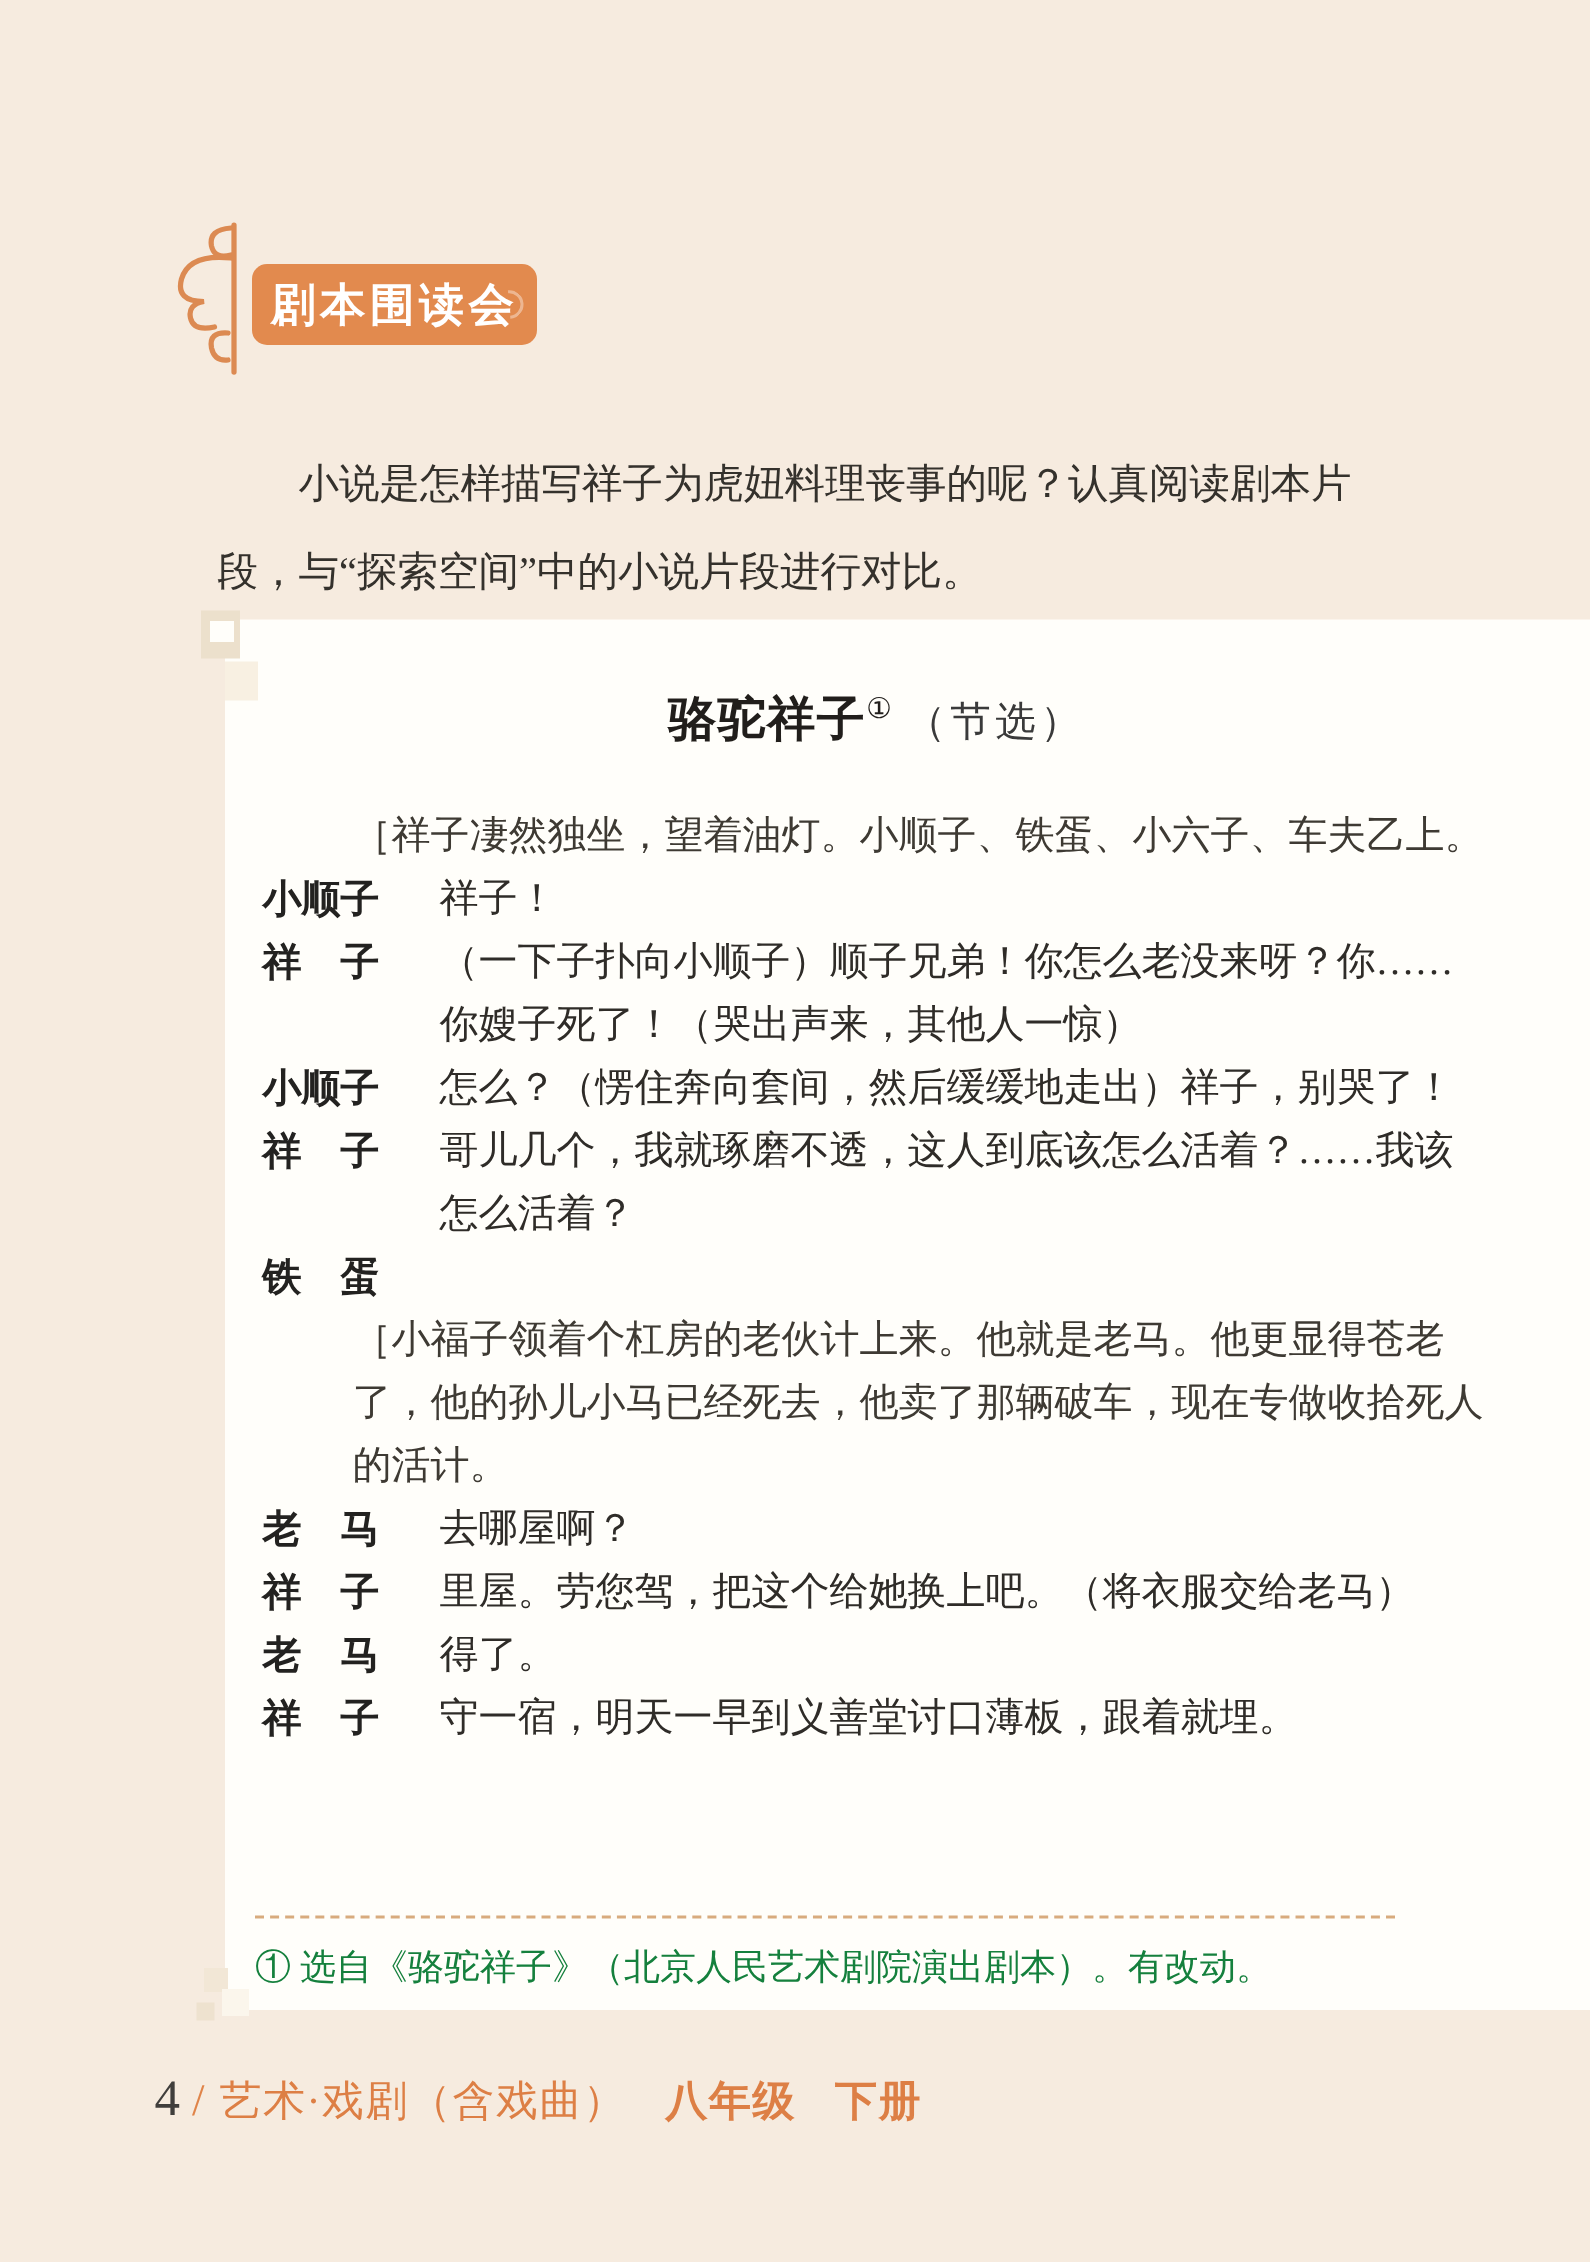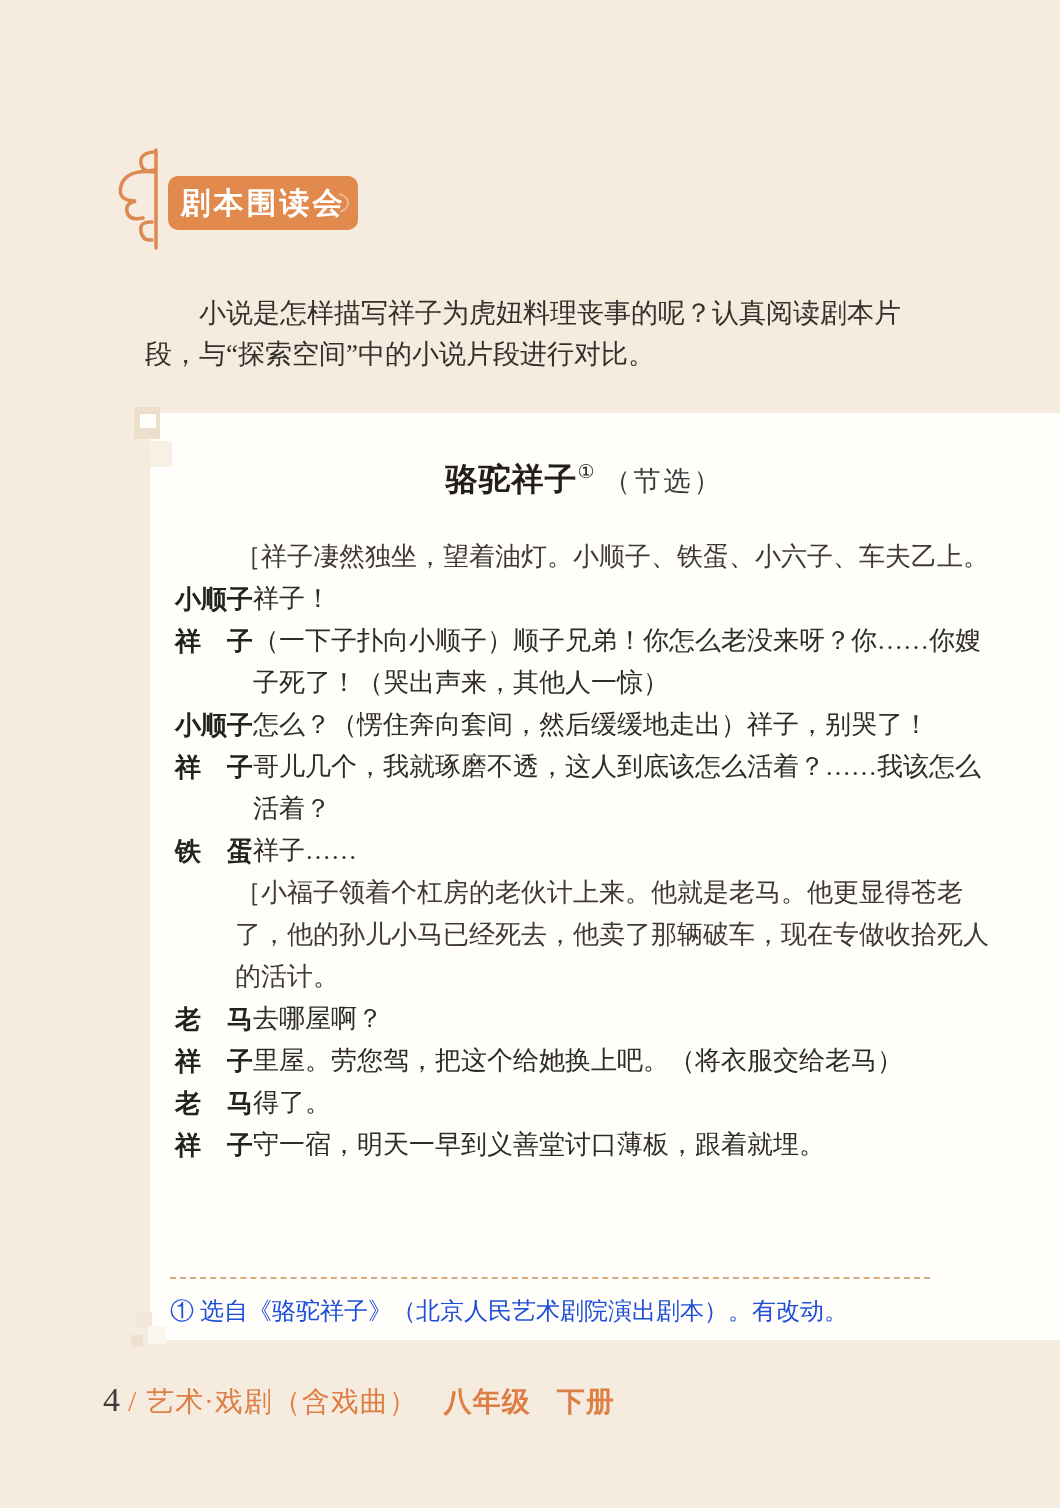--- a/index.html
+++ b/index.html
@@ -22,21 +22,21 @@
   }
   .badge-swirl{
     position:absolute;right:9px;top:50%;transform:translateY(-50%) rotate(40deg);
     width:15px;height:15px;border:2px solid rgba(255,255,255,.38);
     border-radius:50%;border-left-color:transparent;border-bottom-color:transparent;
   }
 
   
   .intro{
     position:absolute;left:145px;top:266px;width:793px;
-    font-size:27px;line-height:41px;text-indent:2em;color:#34312c;
+    font-size:27px;line-height:59px;text-indent:2em;color:#34312c;
   }
 
   
   .card{
     position:absolute;left:150px;top:413px;width:910px;height:927px;
     background:#fffefa;box-sizing:border-box;padding:0 66px 0 25px;overflow:hidden;
   }
   .script-title{
     margin:45px 0 0;text-align:center;font-size:32px;font-weight:bold;
     color:#211e1b;letter-spacing:1px;
@@ -45,27 +45,27 @@
   .script-title .suffix{font-weight:normal;font-size:27px;color:#3a3a3a;margin-left:8px;letter-spacing:3px;}
   .author{margin-top:24px;text-align:center;font-size:22px;color:#3d3a35;letter-spacing:2px;}
 
   .script{margin-top:34px;font-size:26px;line-height:42px;}
   .row{display:flex;}
   .speaker{
     flex:0 0 78px;
     font-family:"Liberation Sans","DejaVu Sans",sans-serif;
     font-weight:bold;color:#232220;
   }
-  .speech{flex:1;}
+  .speech{flex:1;margin-left:40px;}
   .stage{margin-left:60px;color:#3e3a33;}
 
   .footnote{
     position:absolute;left:20px;top:864px;width:760px;
     border-top:2px dashed #d8ab7e;padding-top:16px;
-    font-size:24px;color:#1d4ed8;
+    font-size:24px;color:#15803d;
   }
 
   
   .sq{position:absolute;}
   .sq1{left:134px;top:407px;width:26px;height:32px;background:#ece0cc;z-index:2;}
   .sq2{left:140px;top:414px;width:16px;height:14px;background:#fffefa;z-index:3;}
   .sq3{left:150px;top:441px;width:22px;height:26px;background:#f8f0e2;z-index:3;}
   .sq4{left:136px;top:1312px;width:16px;height:16px;background:#f2e7d6;z-index:2;}
   .sq5{left:148px;top:1326px;width:18px;height:18px;background:#fbf6ec;z-index:3;}
   .sq6{left:131px;top:1335px;width:12px;height:12px;background:#eee2cf;z-index:2;}
@@ -127,21 +127,20 @@
         <span class="speech">怎么？（愣住奔向套间，然后缓缓地走出）祥子，别哭了！</span>
       </div>
 
       <div class="row">
         <span class="speaker">祥　子</span>
         <span class="speech">哥儿几个，我就琢磨不透，这人到底该怎么活着？……我该怎么活着？</span>
       </div>
 
       <div class="row">
         <span class="speaker">铁　蛋</span>
-        <span class="speech">祥子……</span>
       </div>
 
       <div class="stage">［小福子领着个杠房的老伙计上来。他就是老马。他更显得苍老了，他的孙儿小马已经死去，他卖了那辆破车，现在专做收拾死人的活计。</div>
 
       <div class="row">
         <span class="speaker">老　马</span>
         <span class="speech">去哪屋啊？</span>
       </div>
 
       <div class="row">

